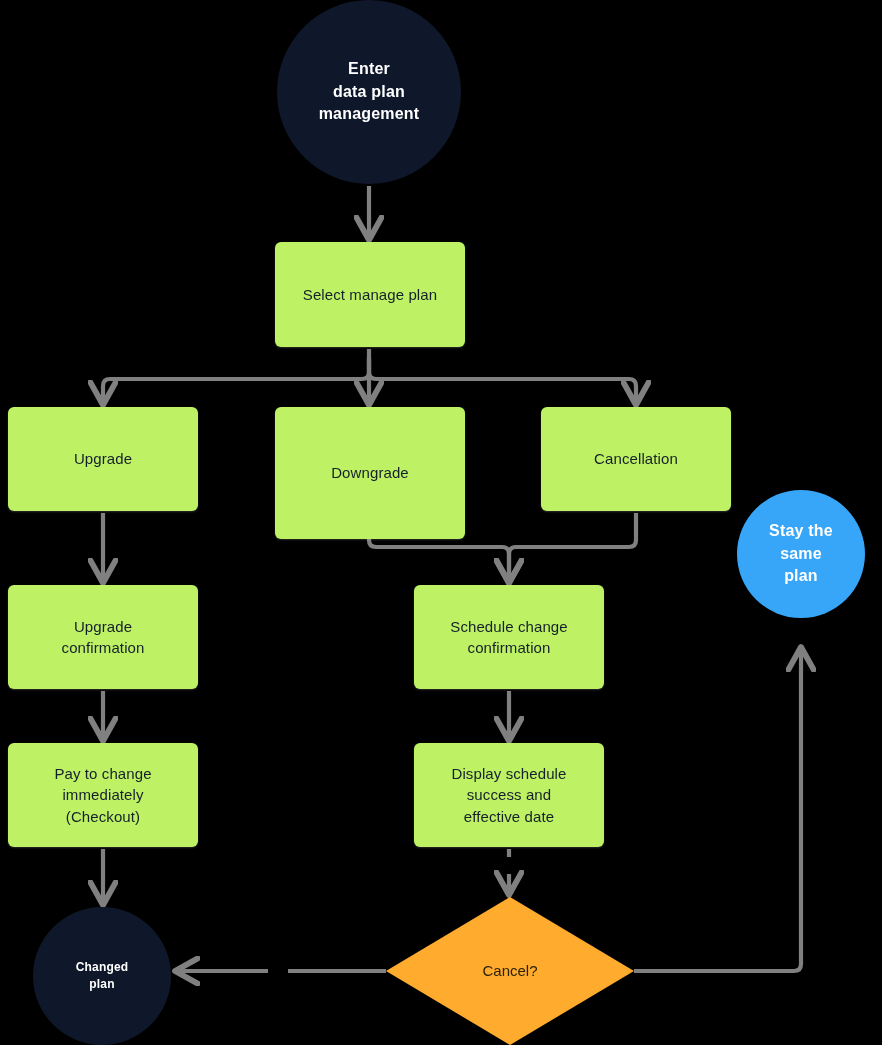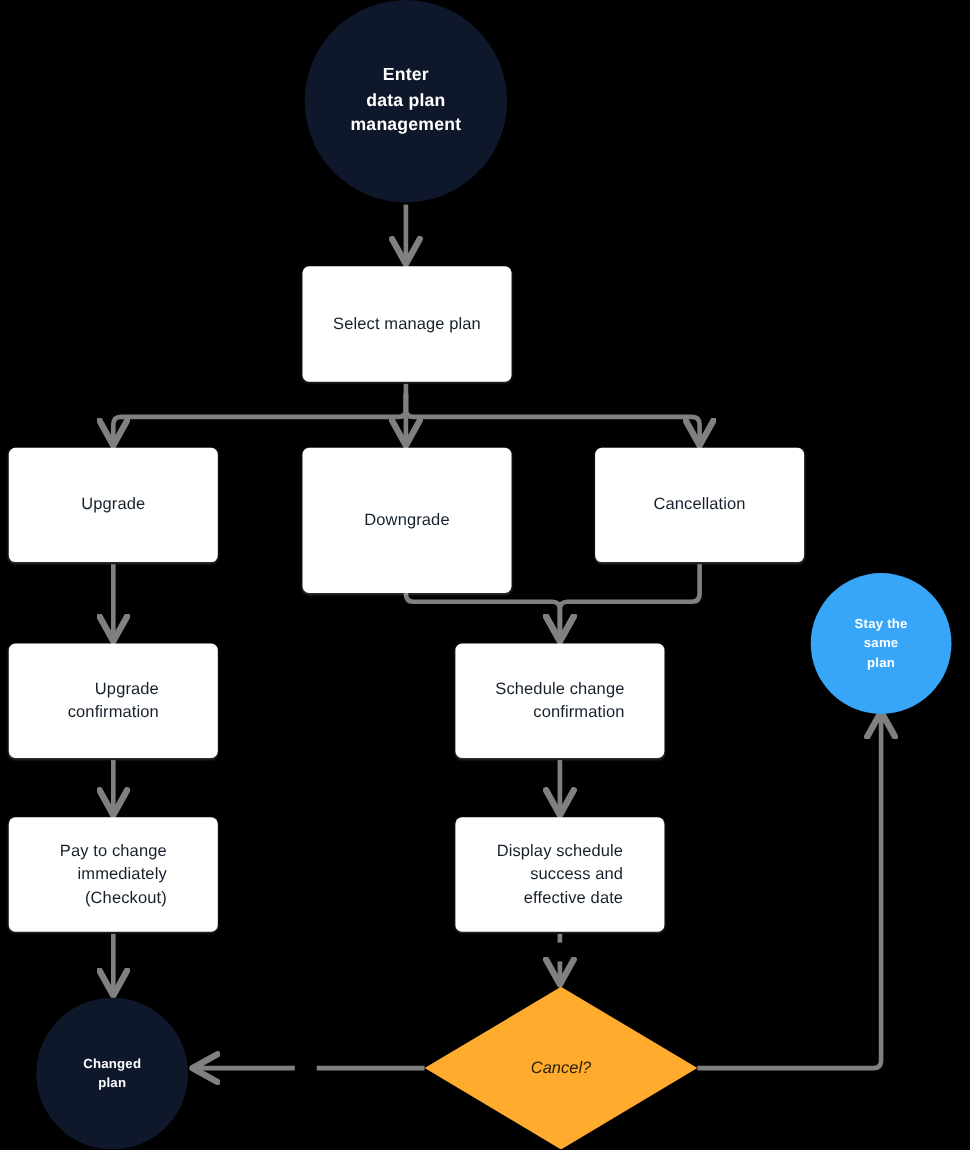--- a/index.html
+++ b/index.html
@@ -35,24 +35,23 @@
     text-align: center;
     z-index: 2;
   }
   .node-label {
     display: block;
     white-space: pre-line;
     line-height: 1.42;
   }
   
   .box {
-    background: #ffffff;
+    background: #bef264;
     border-radius: 6px;
     box-shadow: 0 1px 2px rgba(255,255,255,0.18);
-    text-align: right;
   }
   .box .node-label {
     color: #15202b;
     font-size: 15px;
     font-weight: 400;
     letter-spacing: 0.1px;
   }
   
   .circle {
     border-radius: 50%;
@@ -60,21 +59,20 @@
   .circle .node-label {
     color: #ffffff;
     font-weight: 700;
     letter-spacing: 0.2px;
   }
   .circle.navy { background: #0f172a; }
   .circle.bright { background: #38a6f8; }
   
   .diamond-wrap {
     background: transparent;
-    font-style: italic;
   }
   .diamond-shape {
     position: absolute;
     left: 0;
     top: 0;
     width: 100%;
     height: 100%;
     background: #ffab2e;
     clip-path: polygon(50% 0%, 100% 50%, 50% 100%, 0% 50%);
   }
@@ -164,21 +162,21 @@
 immediately
 (Checkout)</span>
   </div>
 
   <div class="node box" style="left:414px; top:743px; width:190px; height:104px;">
     <span class="node-label">Display schedule
 success and
 effective date</span>
   </div>
 
-  <div class="node circle bright" style="left:737px; top:521px; width:128px; height:128px; font-size:12px;">
+  <div class="node circle bright" style="left:737px; top:490px; width:128px; height:128px; font-size:16px;">
     <span class="node-label">Stay the
 same
 plan</span>
   </div>
 
   <div class="node circle navy" style="left:33px; top:907px; width:138px; height:138px; font-size:12px;">
     <span class="node-label">Changed
 plan</span>
   </div>
 

